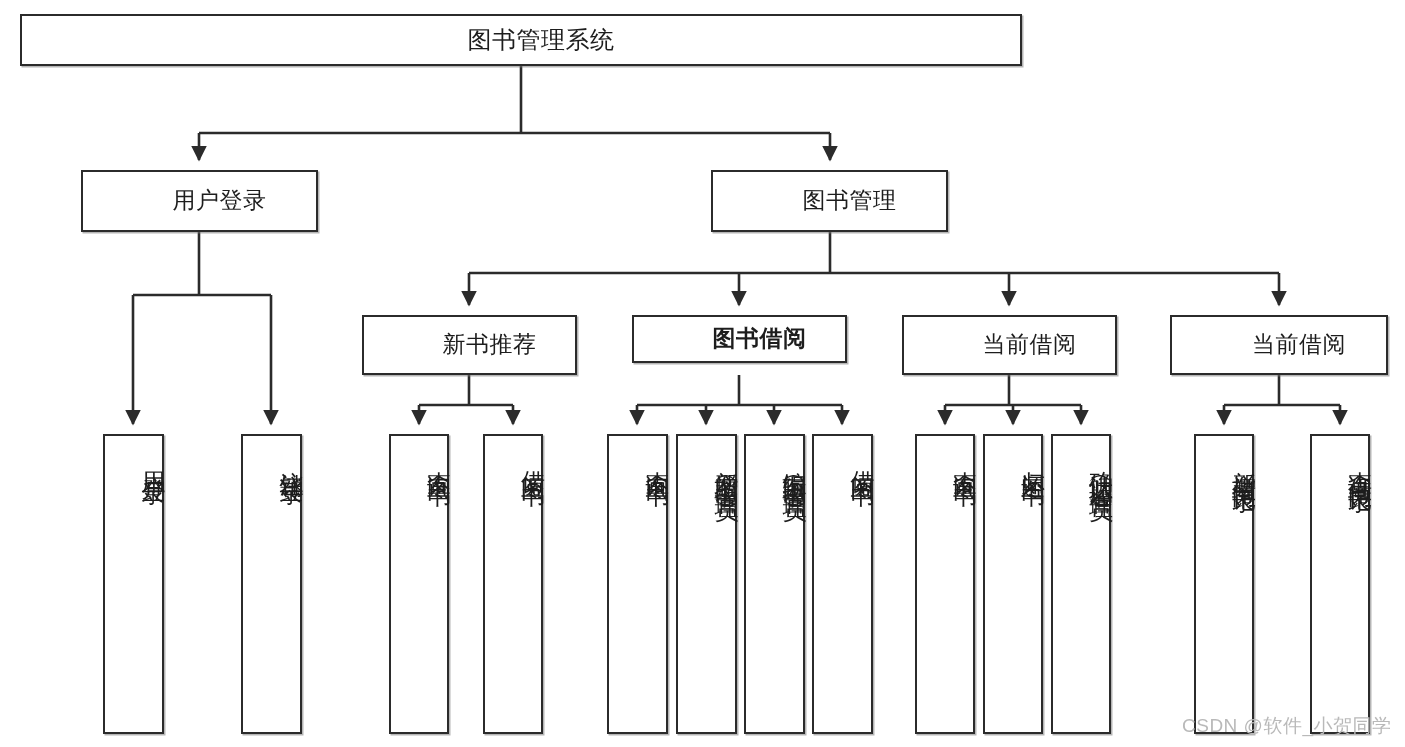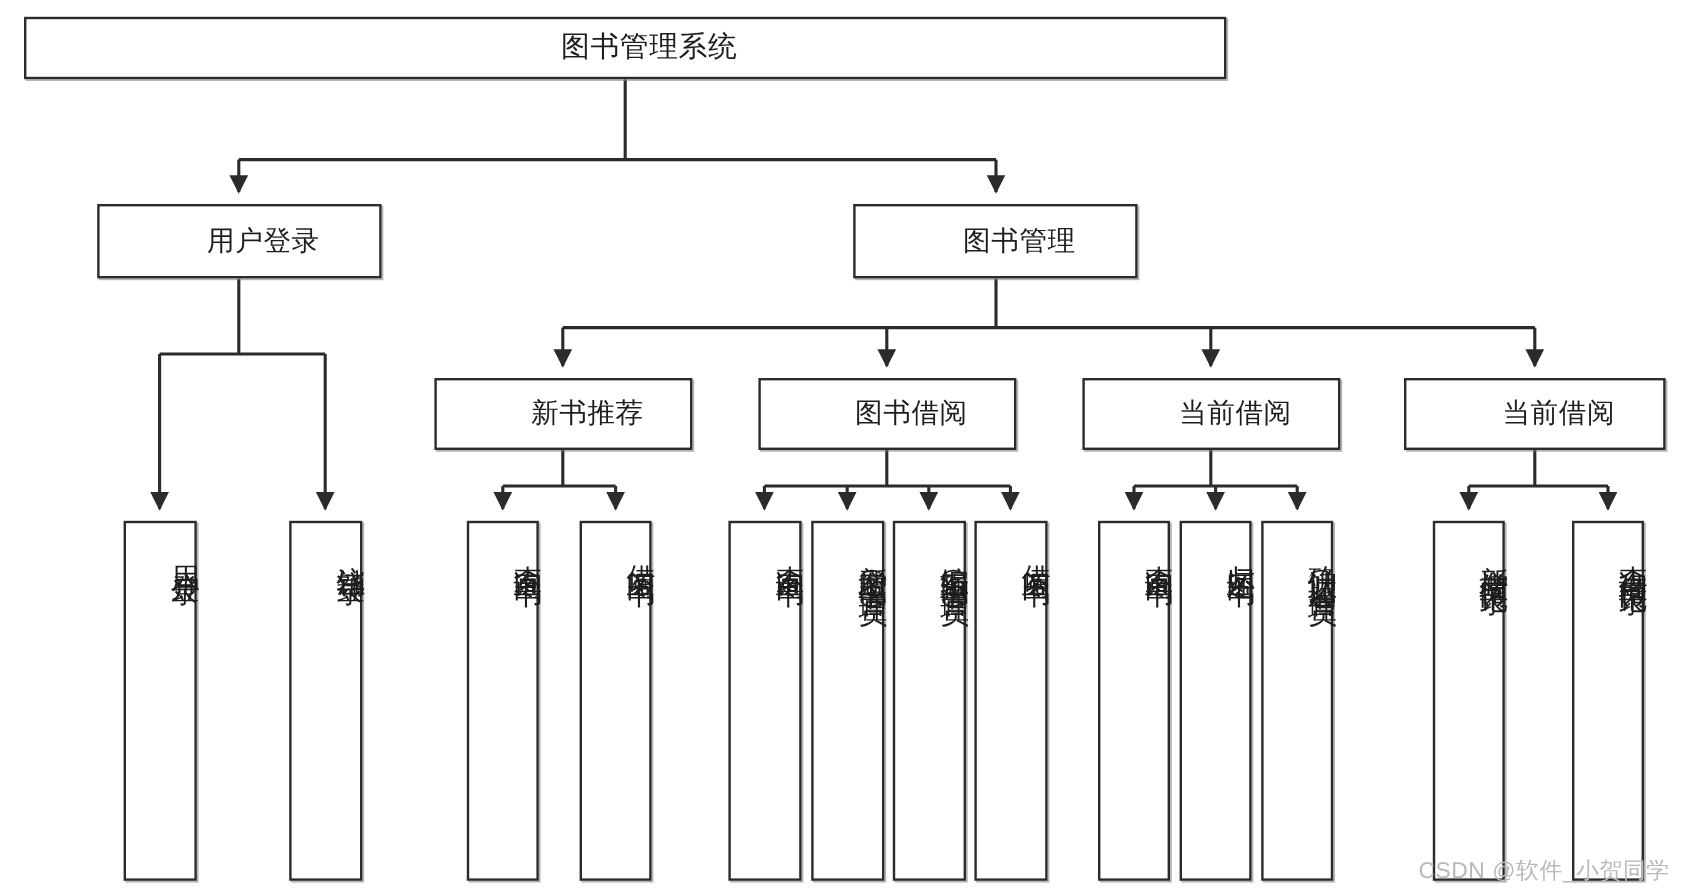--- a/index.html
+++ b/index.html
@@ -125,21 +125,21 @@
   <div class="node h" style="left:81px;top:170px;width:237px;height:62px;">
     <span class="label">用户登录</span>
   </div>
   <div class="node h" style="left:711px;top:170px;width:237px;height:62px;">
     <span class="label">图书管理</span>
   </div>
 
   <div class="node h" style="left:362px;top:315px;width:215px;height:60px;">
     <span class="label">新书推荐</span>
   </div>
-  <div class="node h" style="left:632px;top:315px;width:215px;height:60px;">
+  <div class="node h" style="left:632px;top:315px;width:215px;height:48px;font-weight:bold;">
     <span class="label">图书借阅</span>
   </div>
   <div class="node h" style="left:902px;top:315px;width:215px;height:60px;text-align:right;">
     <span class="label">当前借阅</span>
   </div>
   <div class="node h" style="left:1170px;top:315px;width:218px;height:60px;">
     <span class="label">当前借阅</span>
   </div>
 
   <div class="node v" style="left:103px;top:434px;width:61px;height:300px;">

